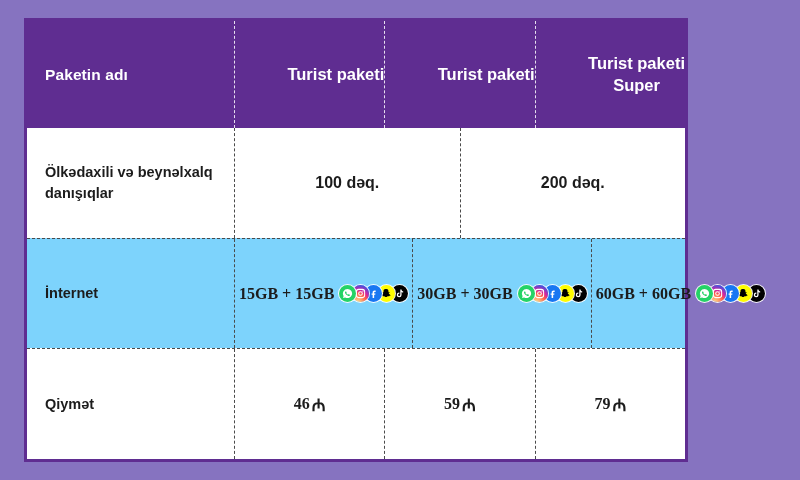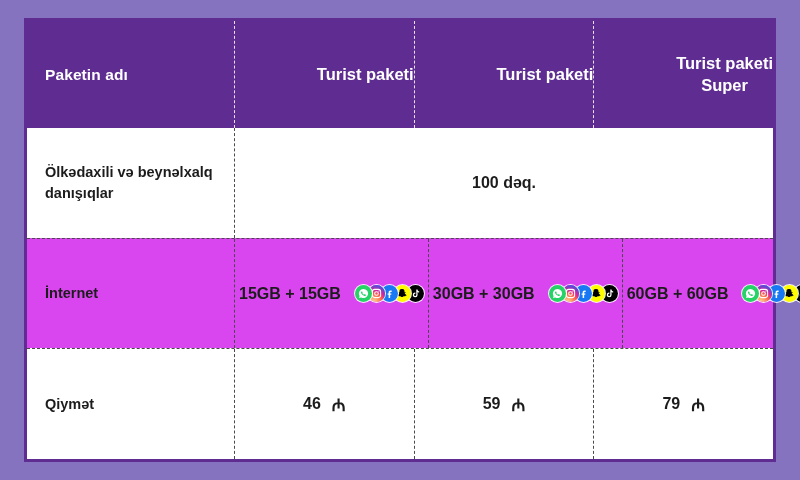--- a/index.html
+++ b/index.html
@@ -20,21 +20,21 @@
     width: 800px;
     height: 480px;
     background: #8673c0;
     box-sizing: border-box;
   }
 
   .tariff-card {
     position: absolute;
     left: 24px;
     top: 18px;
-    width: 752px;
+    width: 664px;
     height: 444px;
     background: #ffffff;
     border: 3px solid #5f2d91;
     box-sizing: border-box;
     display: flex;
     flex-direction: column;
   }
 
   
   .thead {
@@ -68,21 +68,21 @@
   }
   .th-pkg .line2 { display: block; }
 
   
   .trow {
     display: flex;
     box-sizing: border-box;
     flex: 1 1 0;
   }
   .trow.white { background: #ffffff; }
-  .trow.gray  { background: #d946ef; }
+  .trow.gray  { background: #7dd3fc; }
   .trow.gray,
   .trow.last {
     border-top: 1px dashed #4a4a4a;
   }
 
   .trow .cell {
     display: flex;
     align-items: center;
     box-sizing: border-box;
     color: #1c1c1c;
@@ -102,22 +102,23 @@
     font-weight: bold;
     border-left: 1px dashed #4a4a4a;
     padding: 0 4px;
   }
   .rc-val.price { font-size: 16px; }
 
   .val-inner {
     display: inline-flex;
     align-items: center;
     justify-content: center;
-    gap: 11px;
+    gap: 2px;
     white-space: nowrap;
+    font-family: Liberation Serif, serif;
   }
 
   .manat {
     font-size: 17px;
     line-height: 1;
     display: inline-block;
     transform: translateY(1px);
   }
 
   
@@ -176,20 +177,21 @@
         <span>
           <span>Turist paketi</span>
           <span class="line2">Super</span>
         </span>
       </div>
     </div>
 
     <div class="trow white">
       <div class="cell rc-label">Ölkədaxili və beynəlxalq danışıqlar</div>
       <div class="cell rc-val">100 dəq.</div>
+      <div class="cell rc-val">200 dəq.</div>
     </div>
 
     <div class="trow gray">
       <div class="cell rc-label">İnternet</div>
 
       <div class="cell rc-val">
         <span class="val-inner">
           <span>15GB + 15GB</span>
           <span class="social">
             <span class="ic ic-whatsapp">

